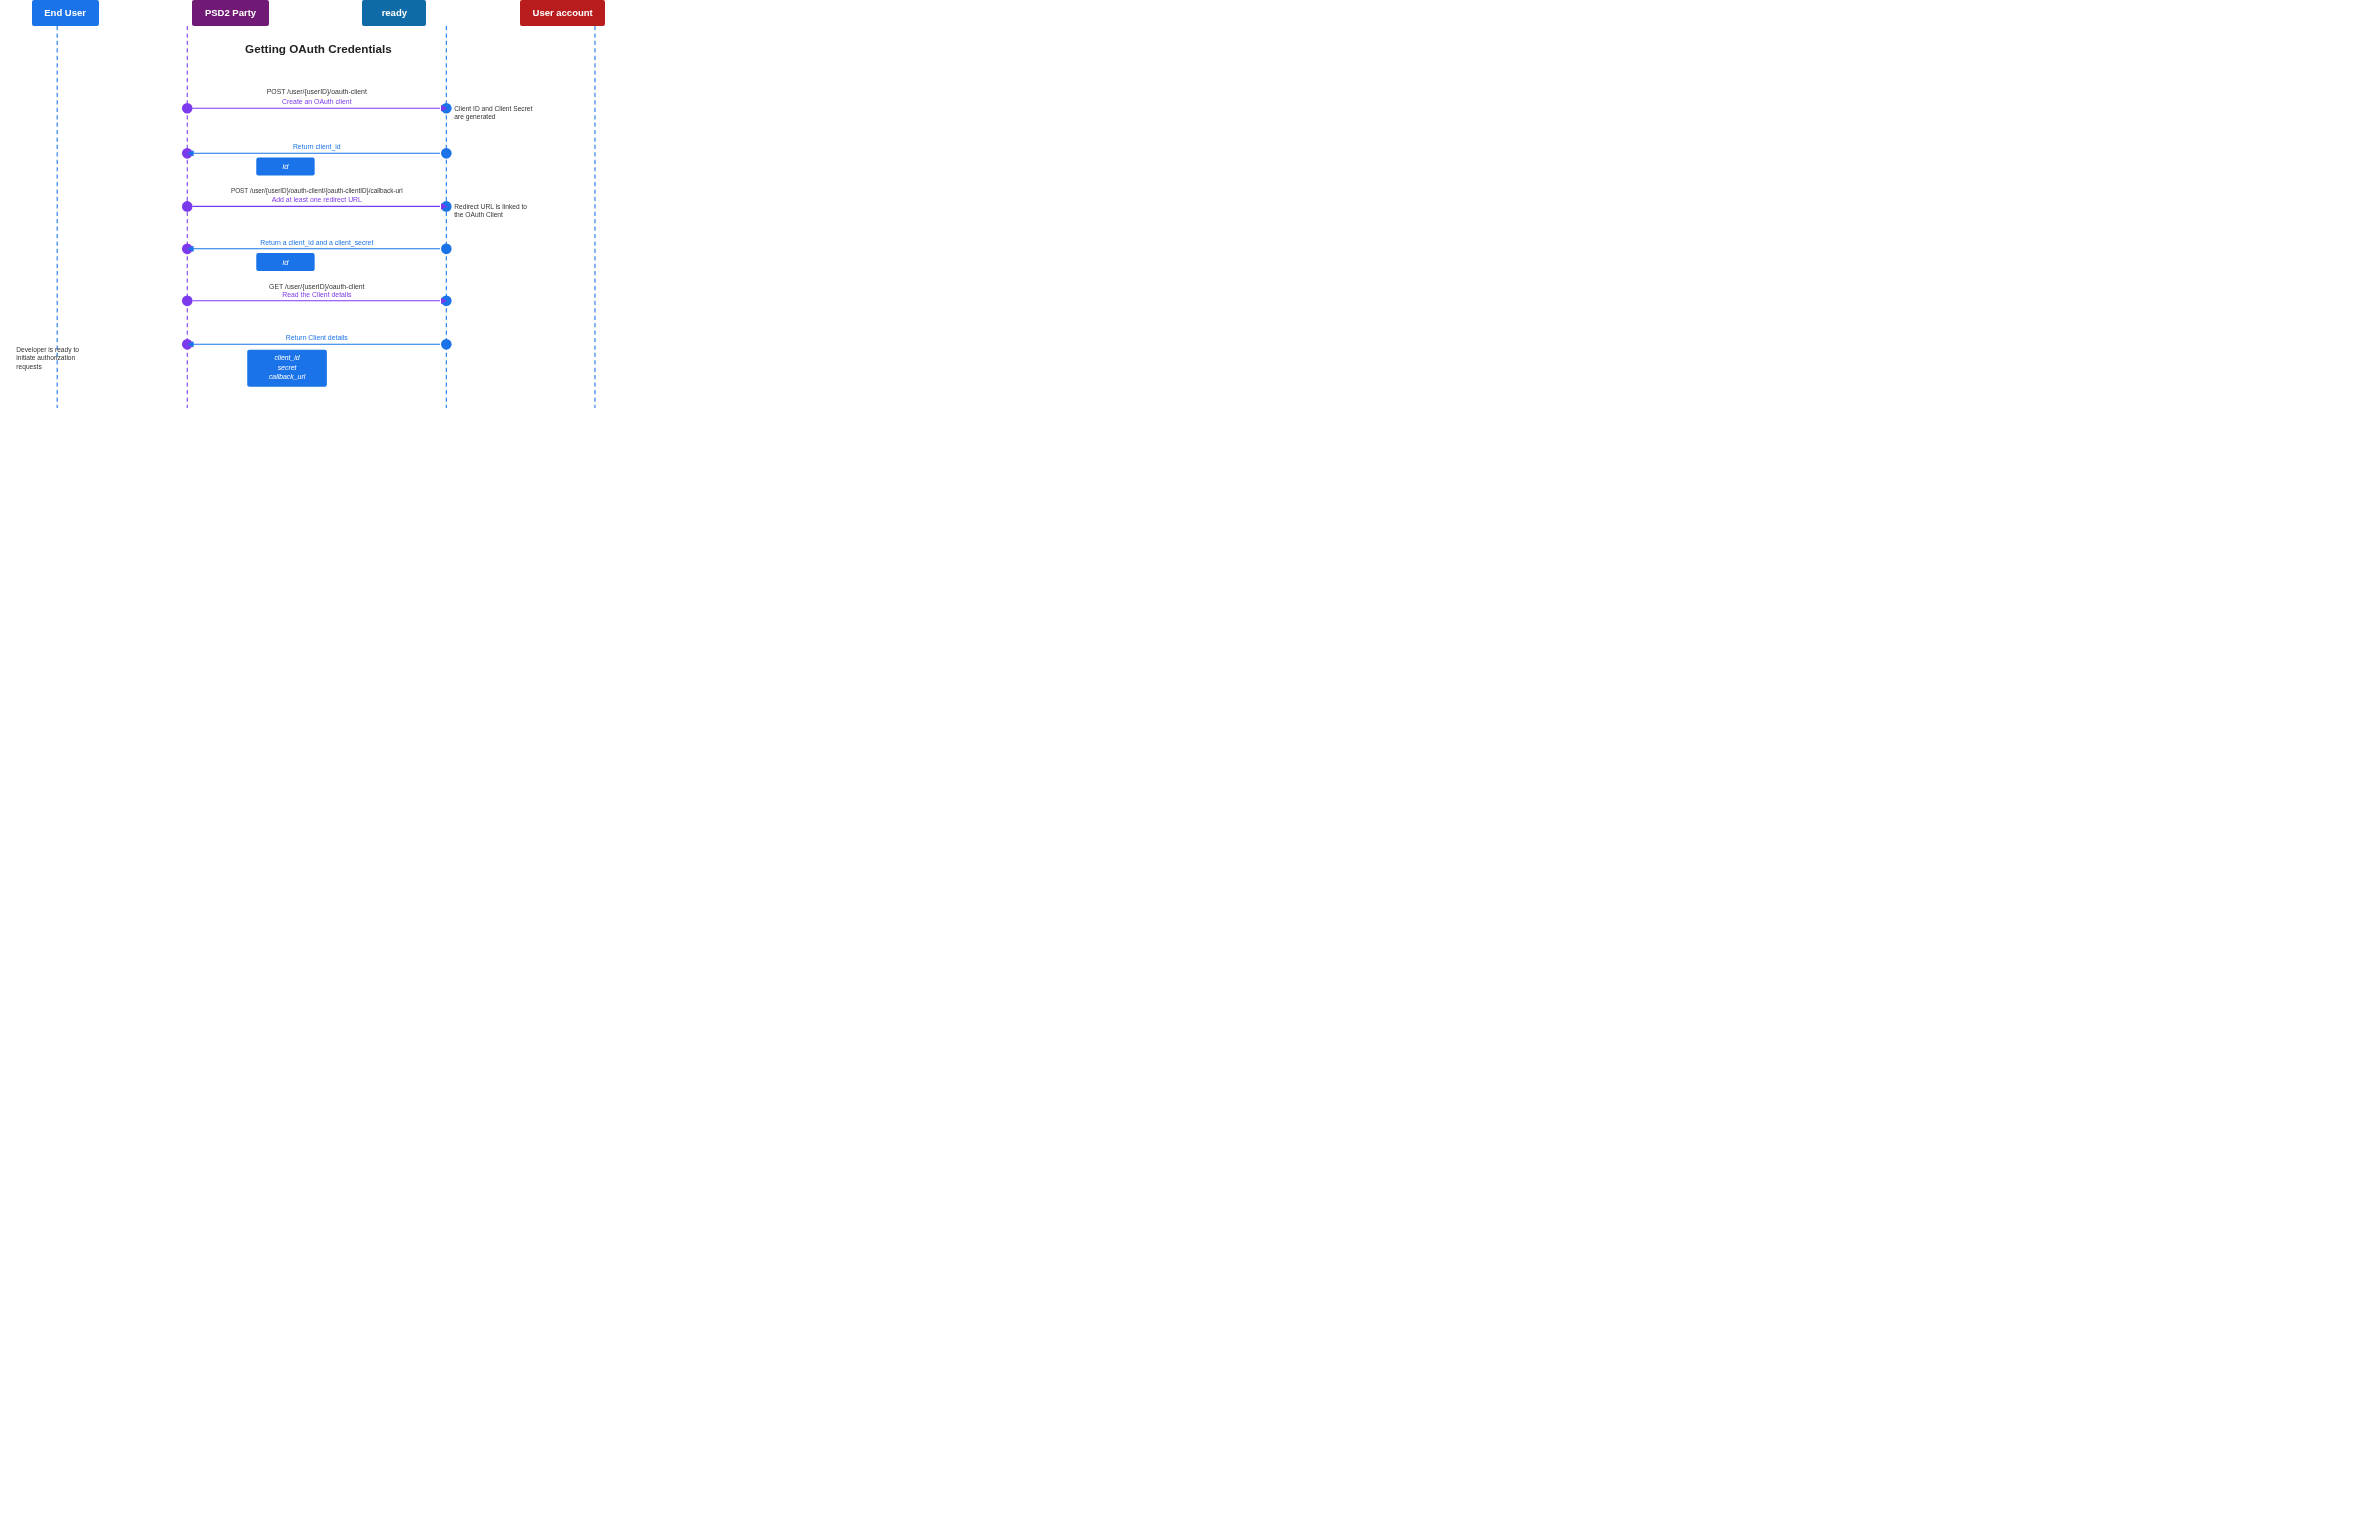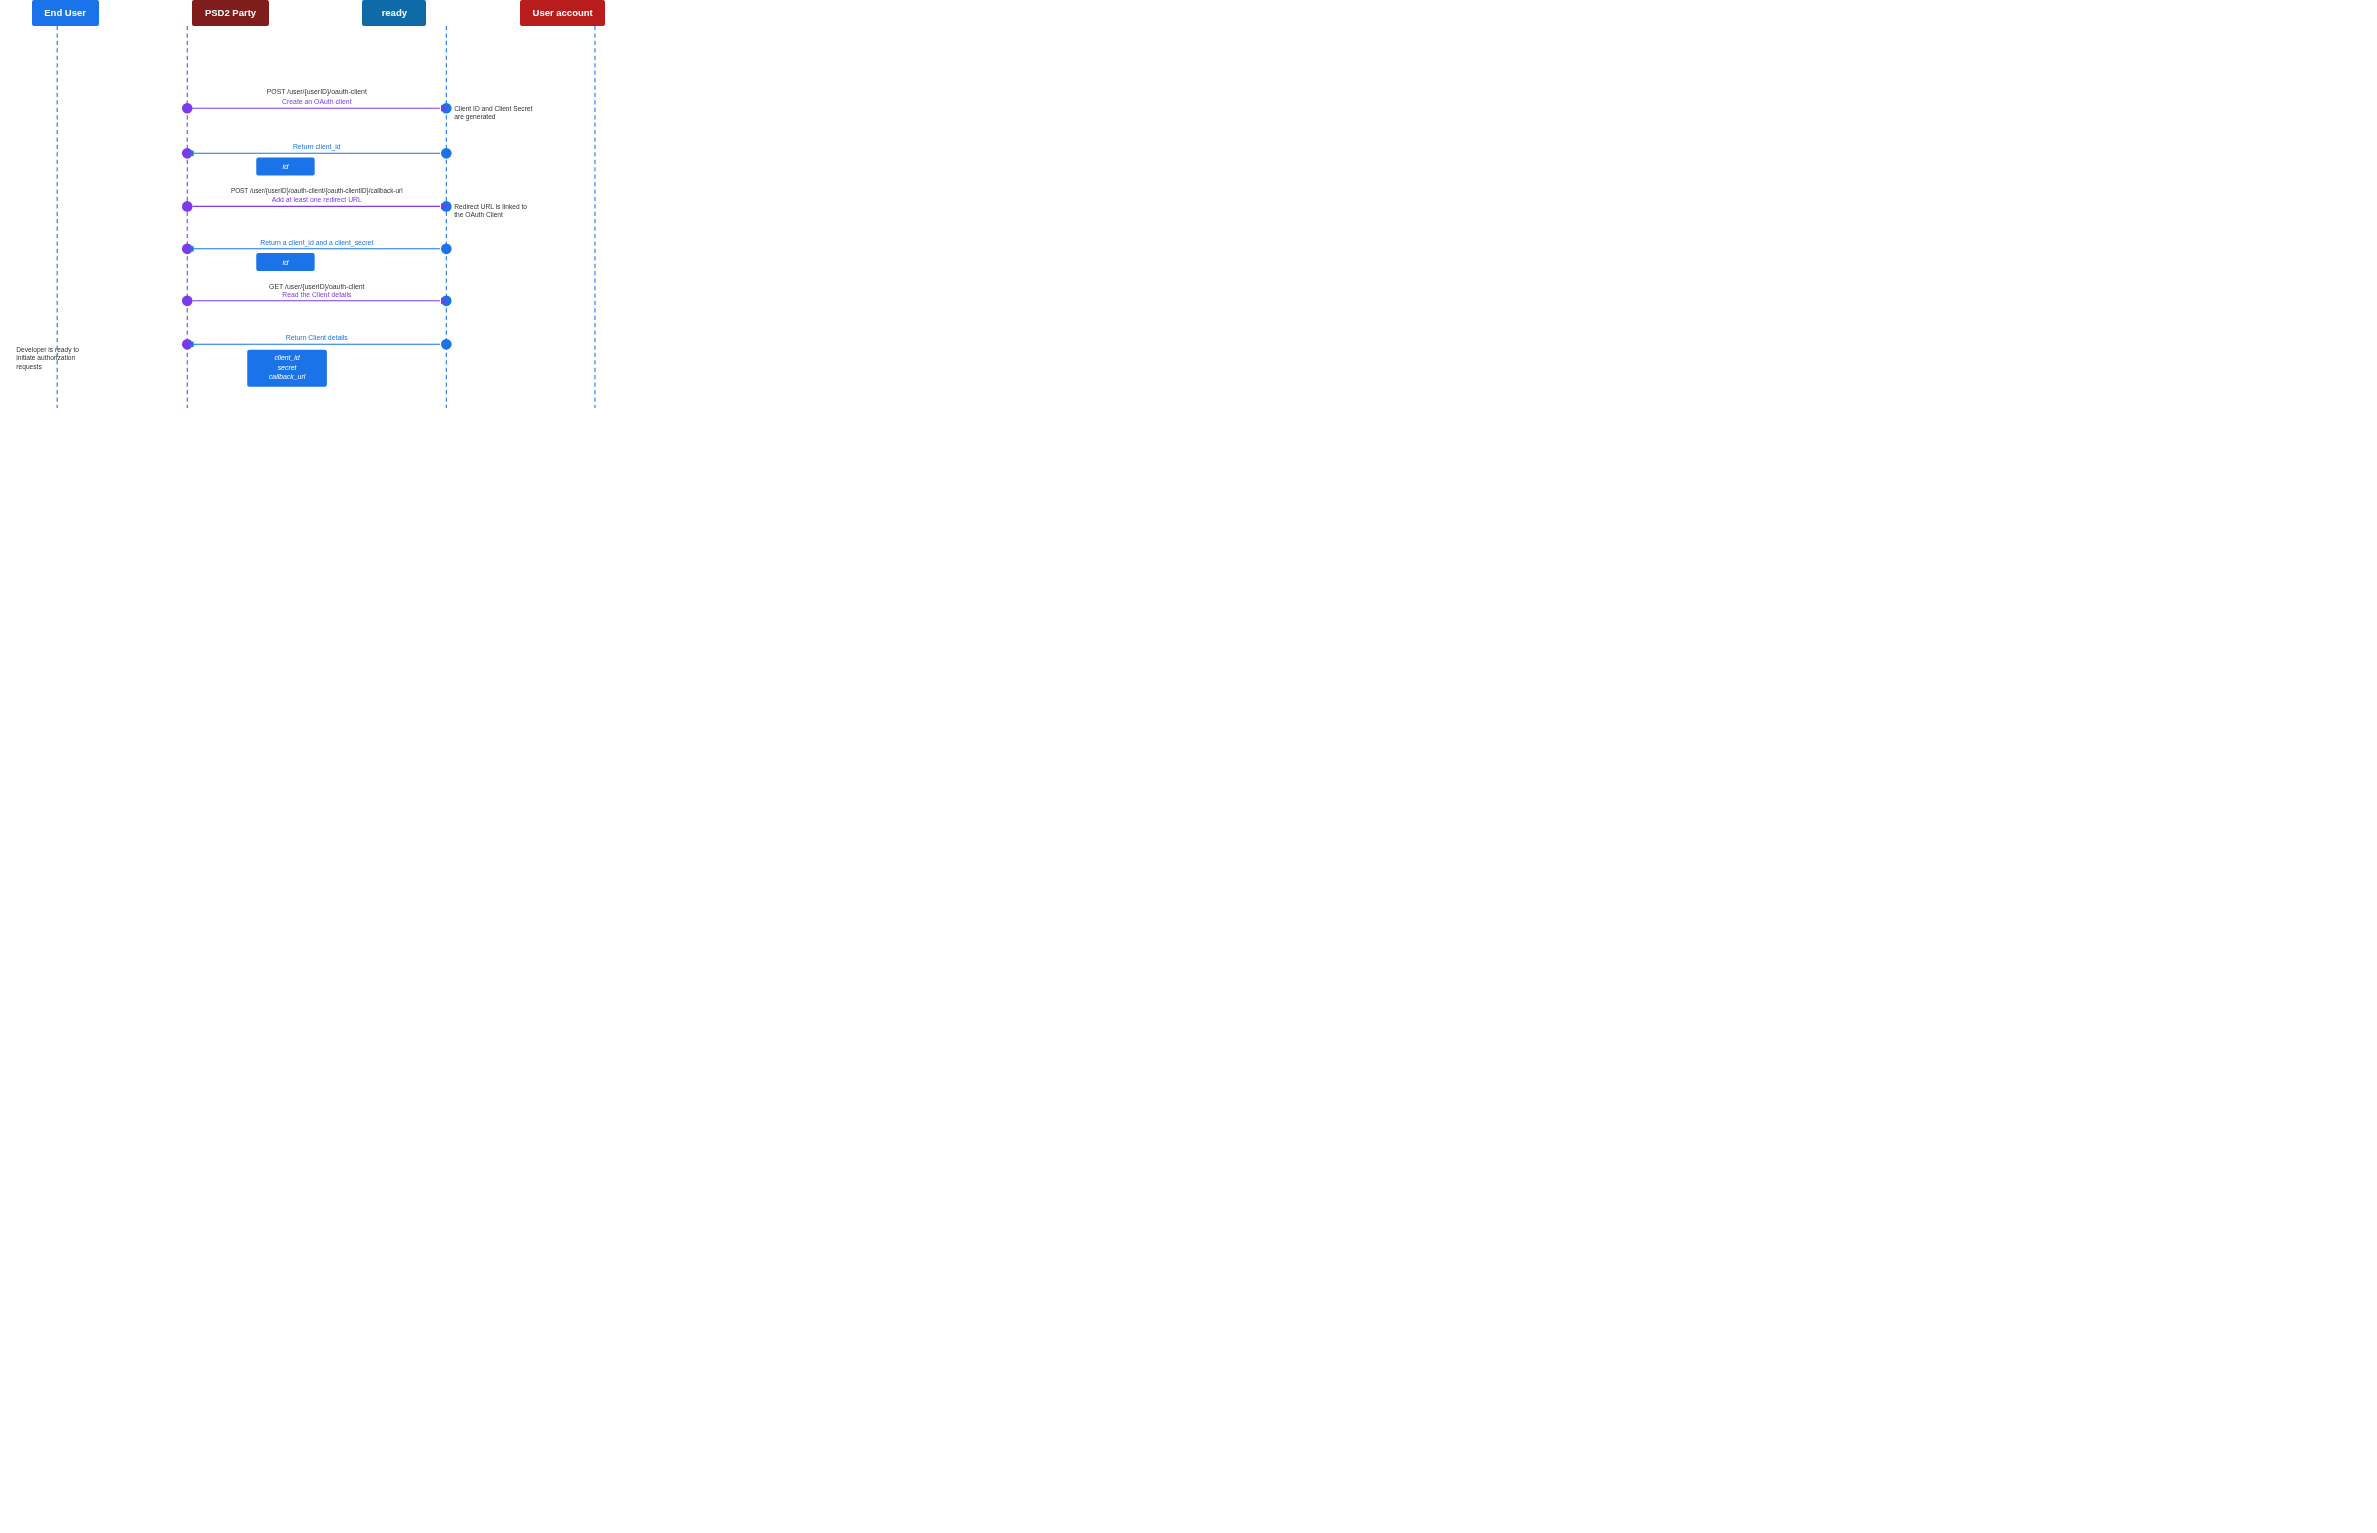--- a/index.html
+++ b/index.html
@@ -34,21 +34,21 @@
       color: #fff;
       font-weight: bold;
       font-size: 9.5px;
       padding: 7.4px 12.7px;
       border-radius: 2.1px;
       min-width: 64px;
       text-align: center;
     }
 
     .actor-end-user { background: #1a73e8; }
-    .actor-psd2 { background: #7f1d1d; }
+    .actor-psd2 { background: #701a75; }
     .actor-bunq { background: #0e6ba8; }
     .actor-user-account { background: #b91c1c; }
 
     
     .seq-area {
       position: relative;
       width: 100%;
       height: 382px;
       margin-top: 0;
     }
@@ -89,20 +89,21 @@
     <div class="actor-box actor-bunq">
       <span>ready</span>
     </div>
     <div class="actor-box actor-user-account">
       <span>User account</span>
     </div>
   </div>
 
   <div class="seq-area">
 
+    <div class="diagram-title">Getting OAuth Credentials</div>
 
     <svg class="svg-overlay" viewBox="0 0 1160 720" preserveAspectRatio="none">
 
       <line x1="87" y1="0" x2="87" y2="720" stroke="#1a73e8" stroke-width="2" stroke-dasharray="8,6"></line>
 
       <line x1="332" y1="0" x2="332" y2="720" stroke="#7c3aed" stroke-width="2" stroke-dasharray="8,6"></line>
 
       <line x1="820" y1="0" x2="820" y2="720" stroke="#1a73e8" stroke-width="2" stroke-dasharray="8,6"></line>
 
       <line x1="1100" y1="0" x2="1100" y2="720" stroke="#1a73e8" stroke-width="2" stroke-dasharray="8,6"></line>

